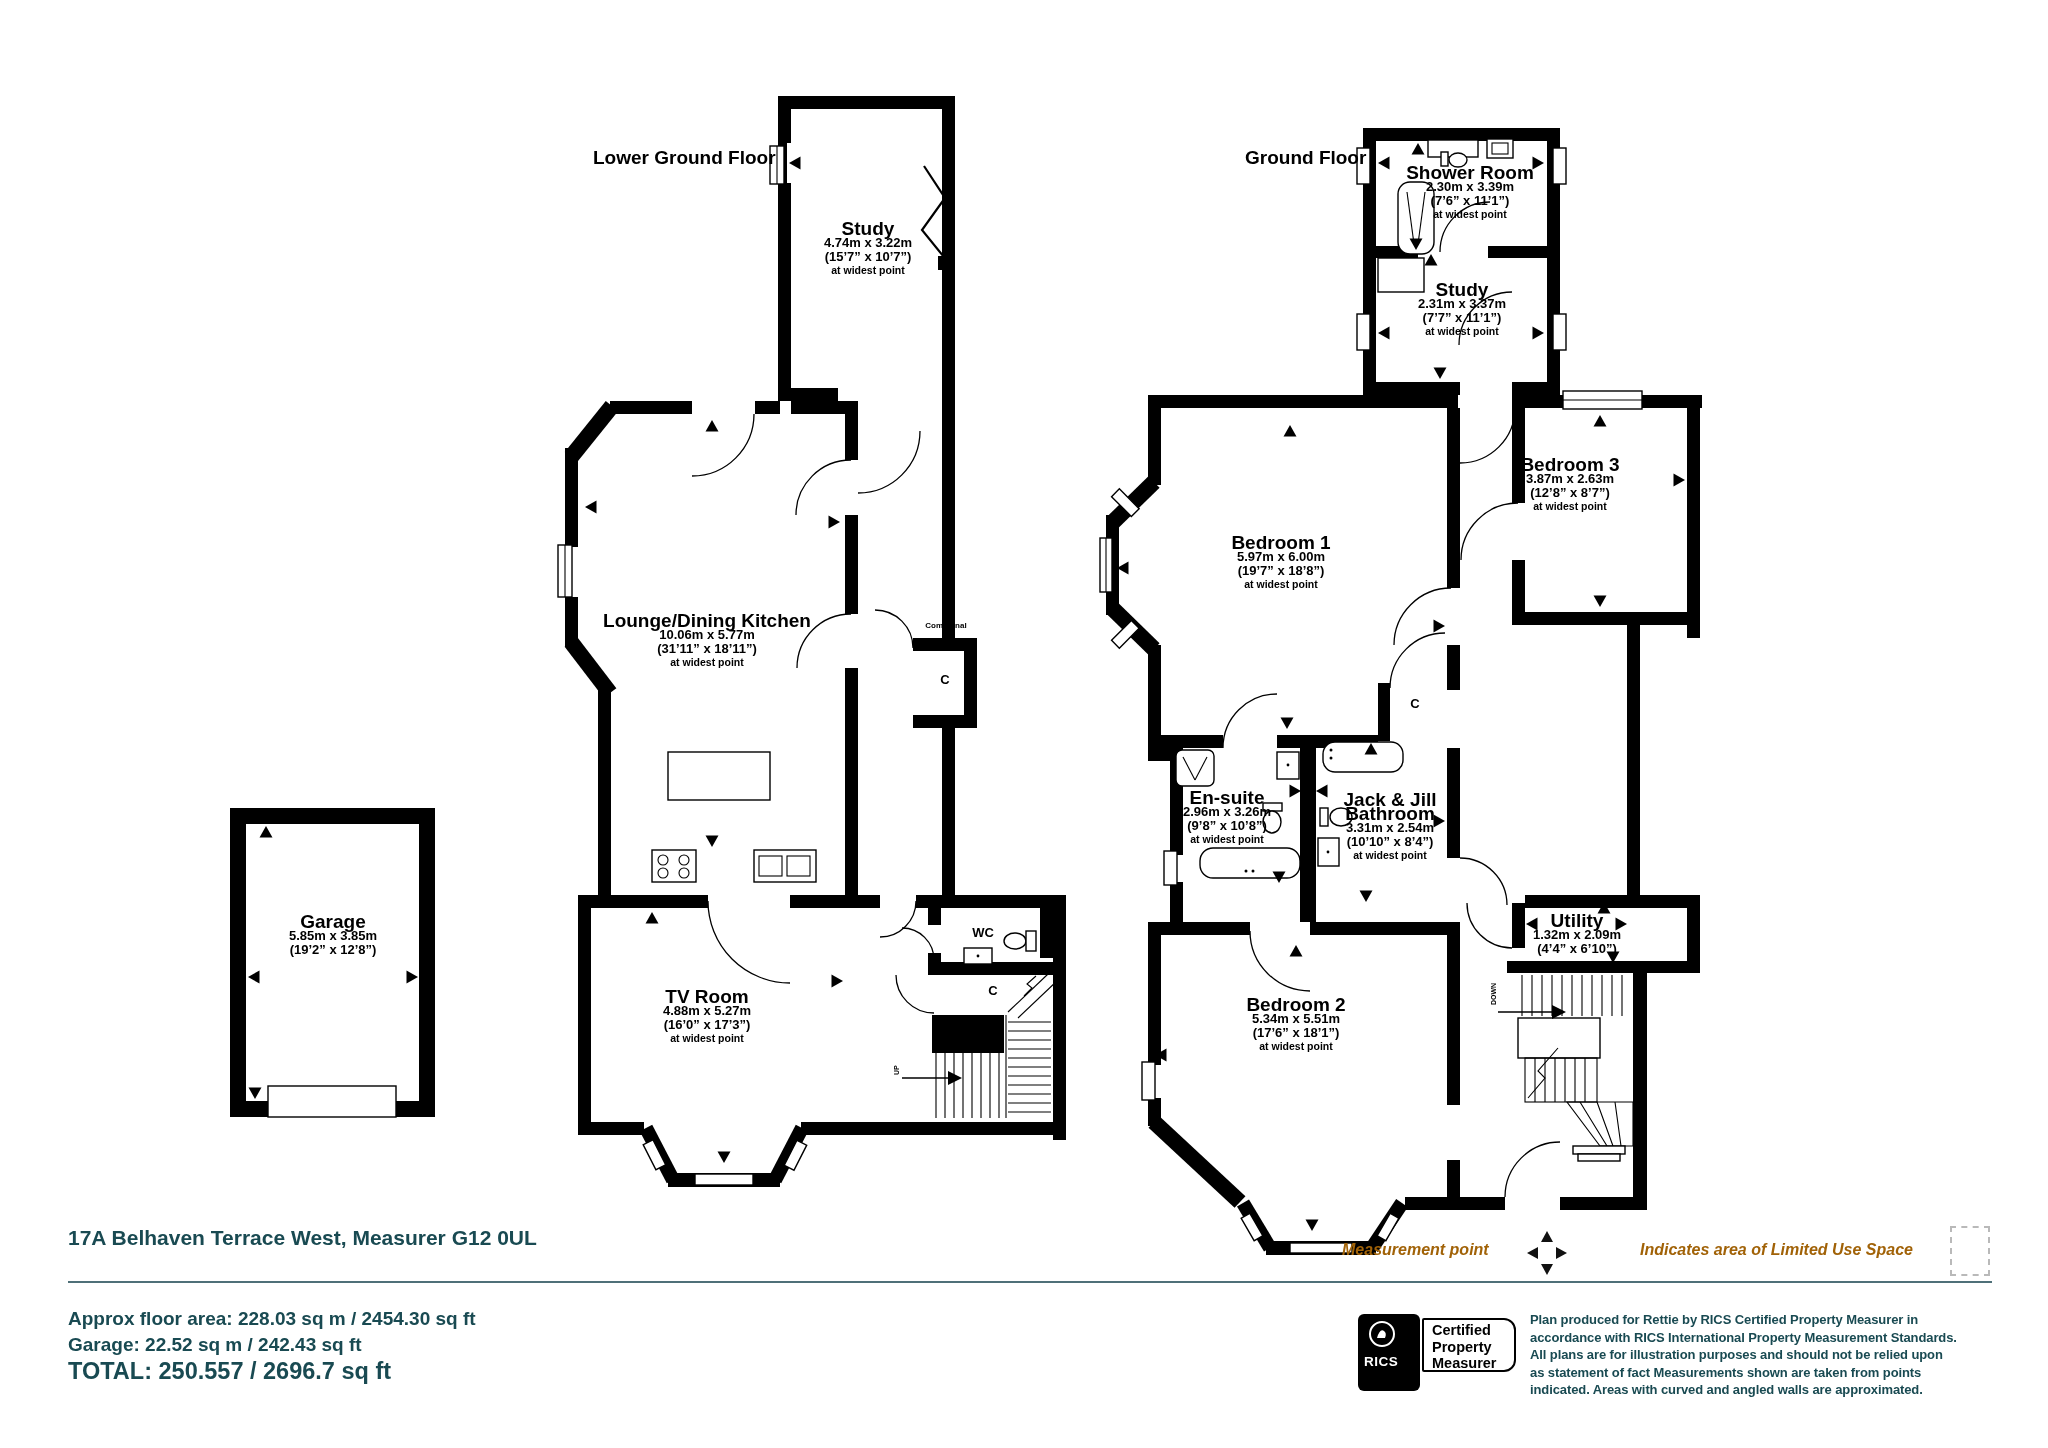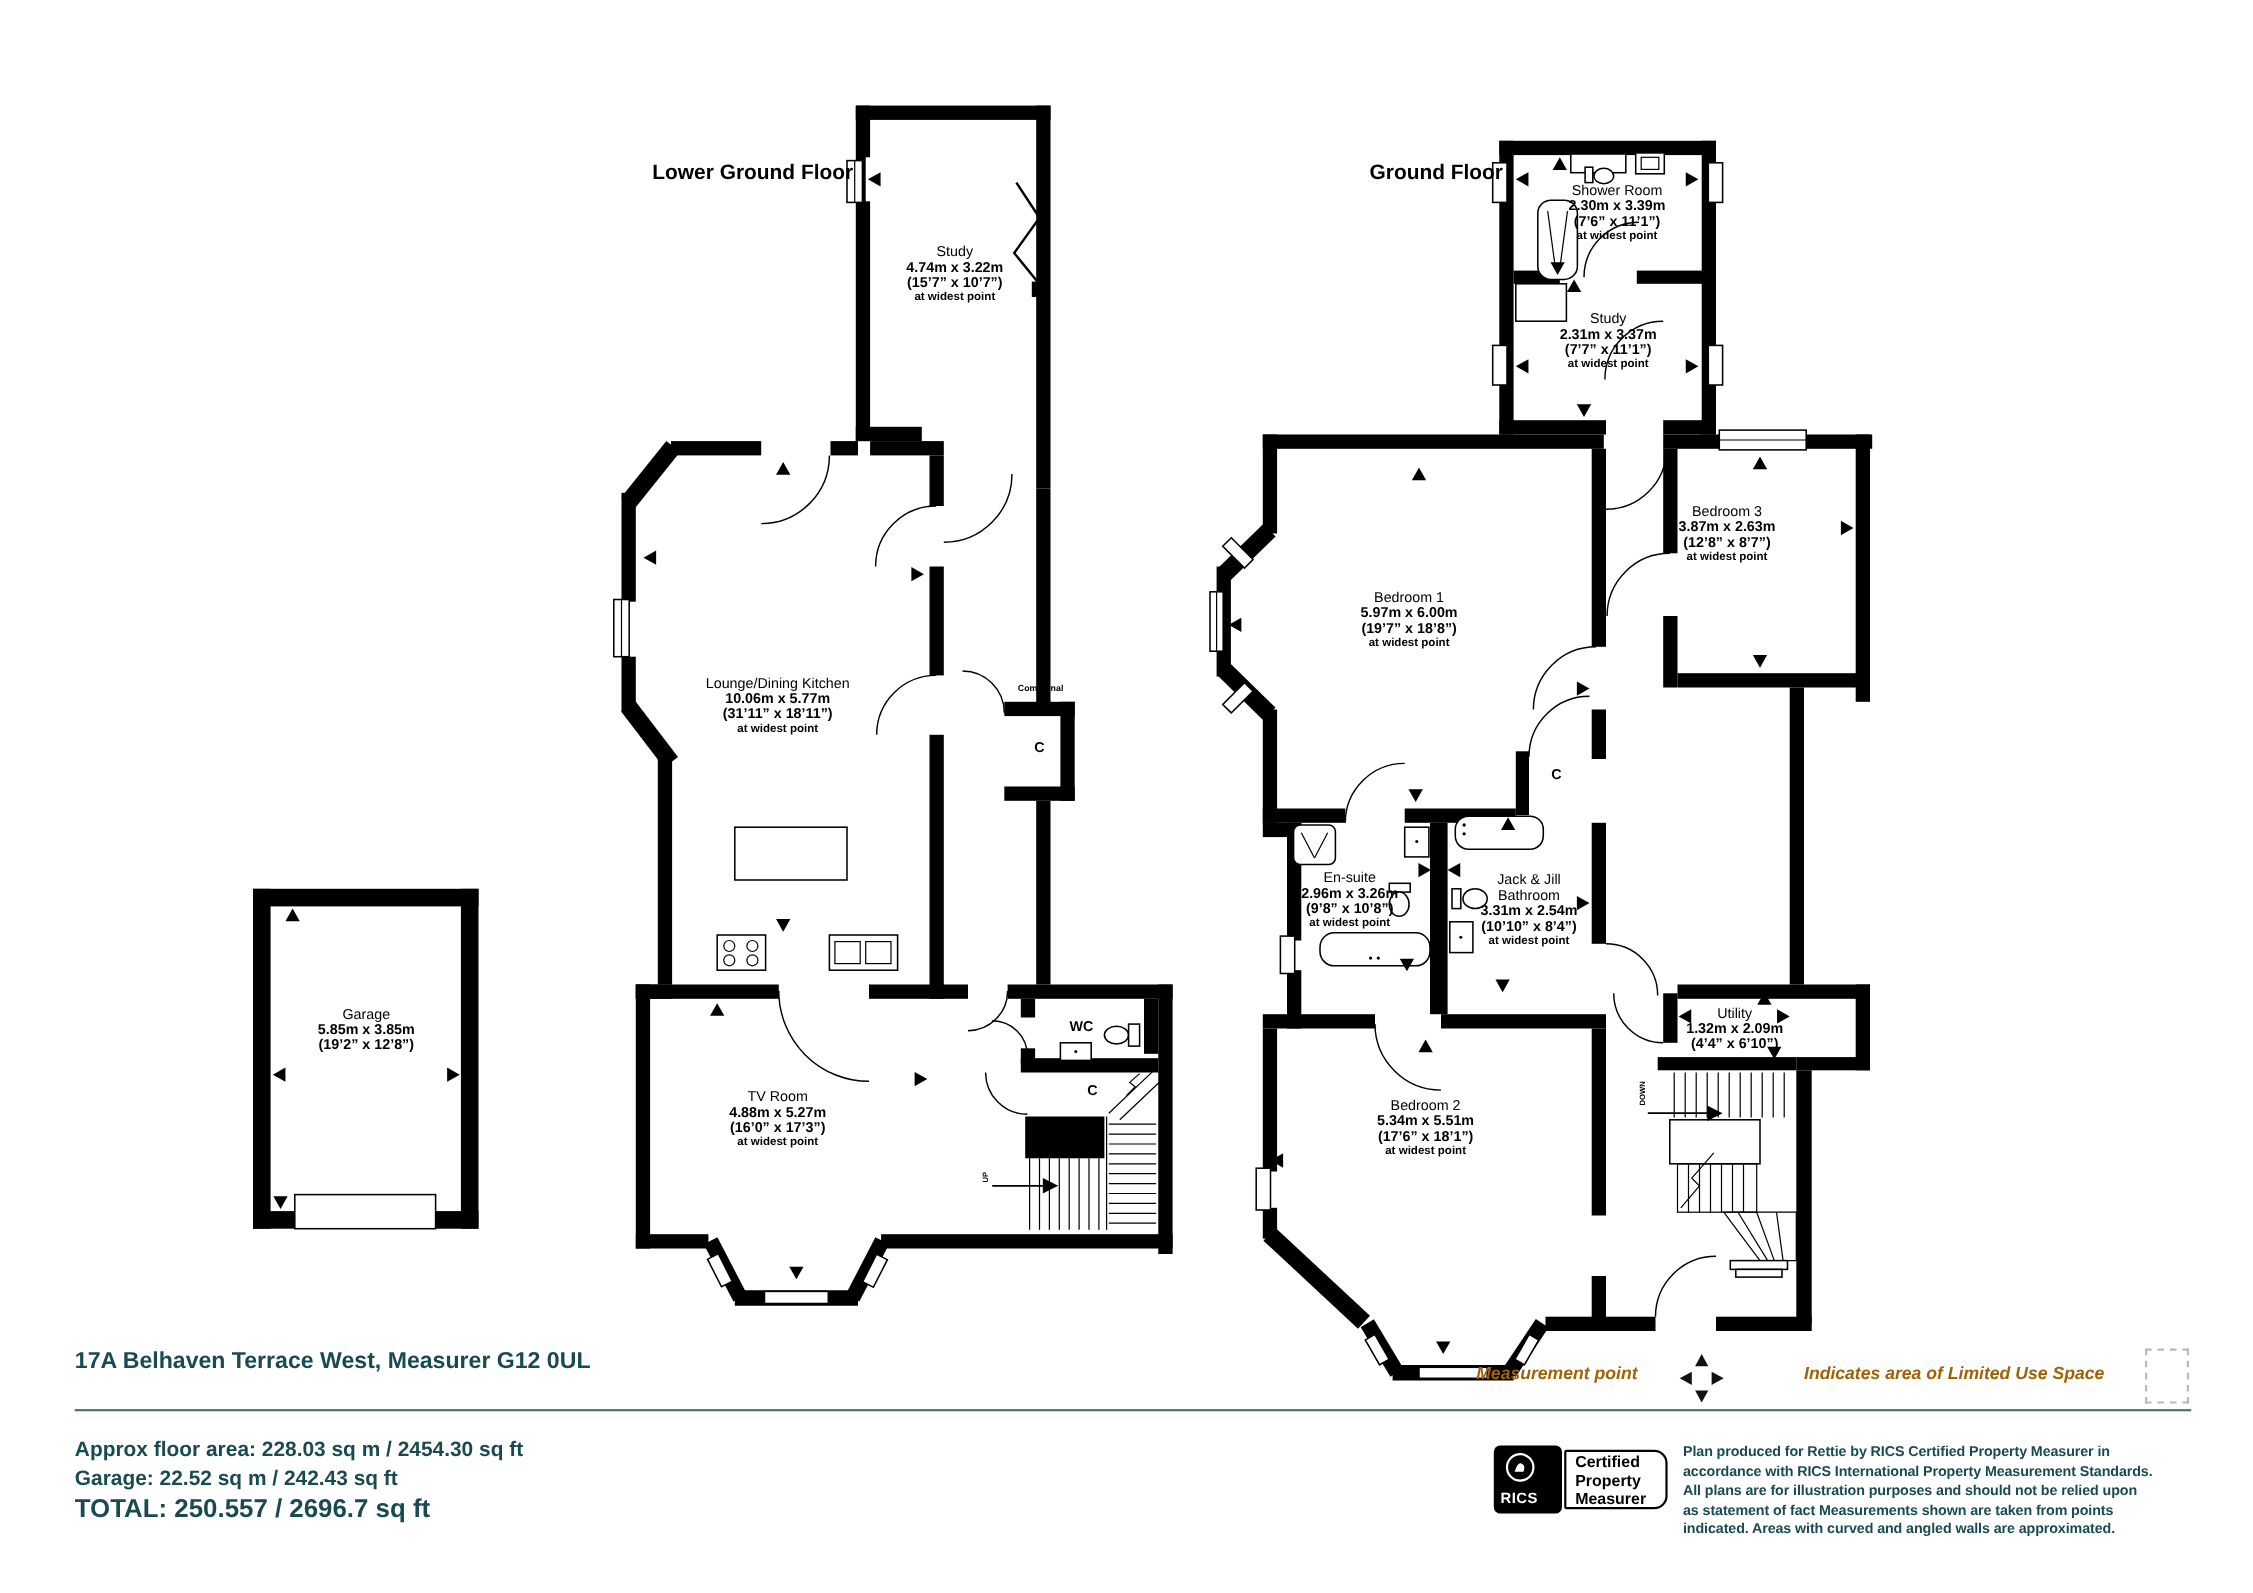--- a/index.html
+++ b/index.html
@@ -11,37 +11,37 @@
   .notch{fill:#fff;}
   .fix{fill:#fff;stroke:#000;stroke-width:1.4;}
   .arc{fill:none;stroke:#000;stroke-width:1.3;}
   .thin{fill:none;stroke:#000;stroke-width:1.1;}
   .dw{stroke:#000;stroke-width:16;}
   .dw14{stroke:#000;stroke-width:14;}
   .arr{fill:#000;}
   
   .ft{position:absolute;font-size:19px;font-weight:bold;white-space:nowrap;margin-top:23px;}
   .rl{position:absolute;transform:translateX(-50%);text-align:center;white-space:nowrap;}
-  .rn{font-size:13px;font-weight:normal;line-height:14px;}
+  .rn{font-size:19px;font-weight:bold;line-height:14px;}
   .rd{font-size:13px;font-weight:bold;line-height:14px;}
   .rw{font-size:10.5px;font-weight:bold;line-height:13px;}
   .sc{position:absolute;transform:translateX(-50%);font-size:13px;font-weight:bold;}
   .tinyrot{position:absolute;font-size:7px;font-weight:bold;transform:rotate(-90deg);transform-origin:left top;}
   .communal{position:absolute;transform:translateX(-50%);font-size:8px;font-weight:bold;}
   .guidance{position:absolute;transform:translateX(-50%);text-align:center;color:#7d7d7d;
             font-size:19.5px;font-weight:bold;line-height:28px;white-space:nowrap;}
   
   .address{position:absolute;left:68px;top:1226px;font-size:21px;font-weight:bold;color:#194a52;}
   .legend-label{position:absolute;font-size:16px;font-weight:bold;color:#a16207;white-space:nowrap;font-style:italic;}
   .limited-box{position:absolute;left:1950px;top:1226px;width:36px;height:46px;border:2px dashed #b9b9b9;}
   .rule{position:absolute;left:68px;top:1281px;width:1924px;height:2px;background:#4f7078;}
   .area1{position:absolute;left:68px;top:1308px;font-size:19px;font-weight:bold;color:#194a52;white-space:nowrap;}
   .area2{position:absolute;left:68px;top:1334px;font-size:19px;font-weight:bold;color:#194a52;white-space:nowrap;}
   .areaT{position:absolute;left:68px;top:1358px;font-size:23.5px;font-weight:bold;color:#194a52;white-space:nowrap;}
-  .rics-logo{position:absolute;left:1358px;top:1314px;width:62px;height:62px;background:#000;border-radius:6px;}
+  .rics-logo{position:absolute;left:1358px;top:1314px;width:62px;height:77px;background:#000;border-radius:6px;}
   .rics-text{position:absolute;left:6px;top:40px;color:#fff;font-size:13.5px;font-weight:bold;letter-spacing:.5px;}
   .badge{position:absolute;left:1422px;top:1318px;width:94px;height:54px;border:2.5px solid #000;background:#fff;
          border-radius:2px 12px 12px 2px;padding:2px 0 0 8px;box-sizing:border-box;}
   .badge div{font-size:14.5px;font-weight:bold;line-height:16.5px;color:#000;}
   .disclaimer{position:absolute;left:1530px;top:1311px;width:430px;font-size:13px;font-weight:600;
               line-height:17.5px;color:#194a52;letter-spacing:-0.1px;}
 </style>
 </head>
 <body>
 

